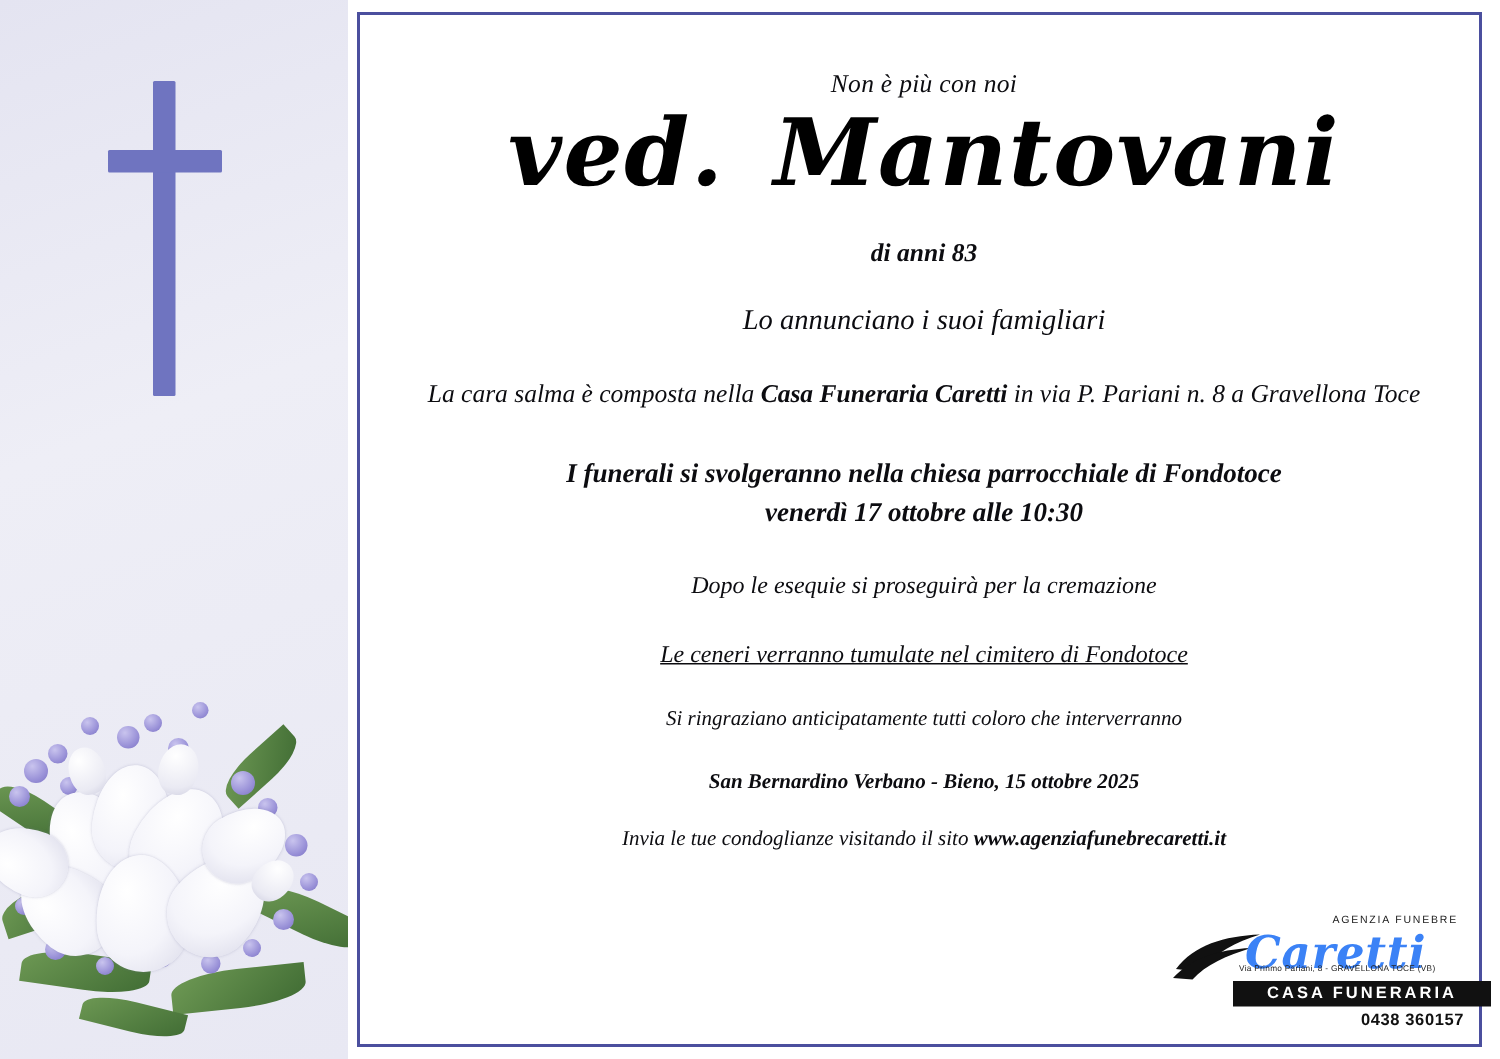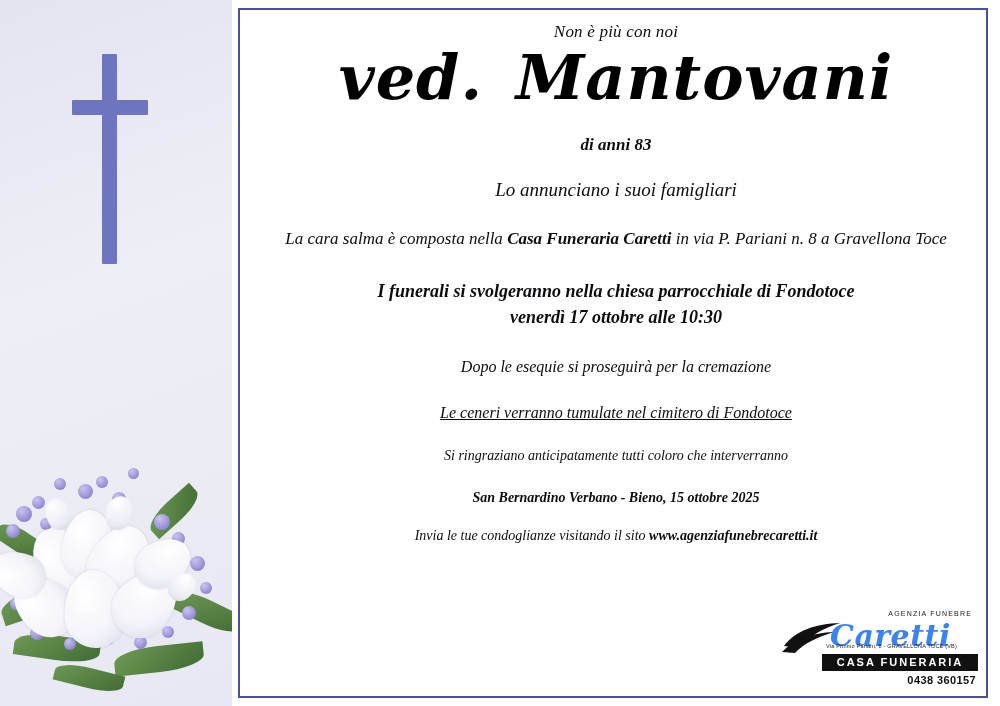--- a/index.html
+++ b/index.html
@@ -100,21 +100,21 @@
     position: absolute;
     left: 6px;
     top: 8px;
     right: 12px;
     bottom: 8px;
     border: 2px solid #4b4f9e;
   }
   .notice-inner {
     position: absolute;
     left: 0; top: 0; right: 0; bottom: 0;
-    padding: 8px 26px 10px 26px;
+    padding: 32px 26px 10px 26px;
     box-sizing: border-box;
     text-align: center;
     color: #0c0c10;
   }
 
   .pre-line {
     font-family: "Liberation Serif", serif;
     font-style: italic;
     font-size: 17px;
     letter-spacing: 0.2px;
@@ -242,21 +242,21 @@
     font-style: italic;
     font-weight: 700;
     font-size: 30px;
     color: #3b82f6;
     letter-spacing: 0.5px;
   }
   .logo-bar {
     position: absolute;
     left: 40px;
     top: 44px;
-    width: 156px;
+    width: 172px;
     height: 17px;
     background: #111;
     color: #fff;
     font-family: "Liberation Sans", sans-serif;
     font-size: 11px;
     font-weight: 700;
     letter-spacing: 2px;
     text-align: center;
     line-height: 17px;
   }

